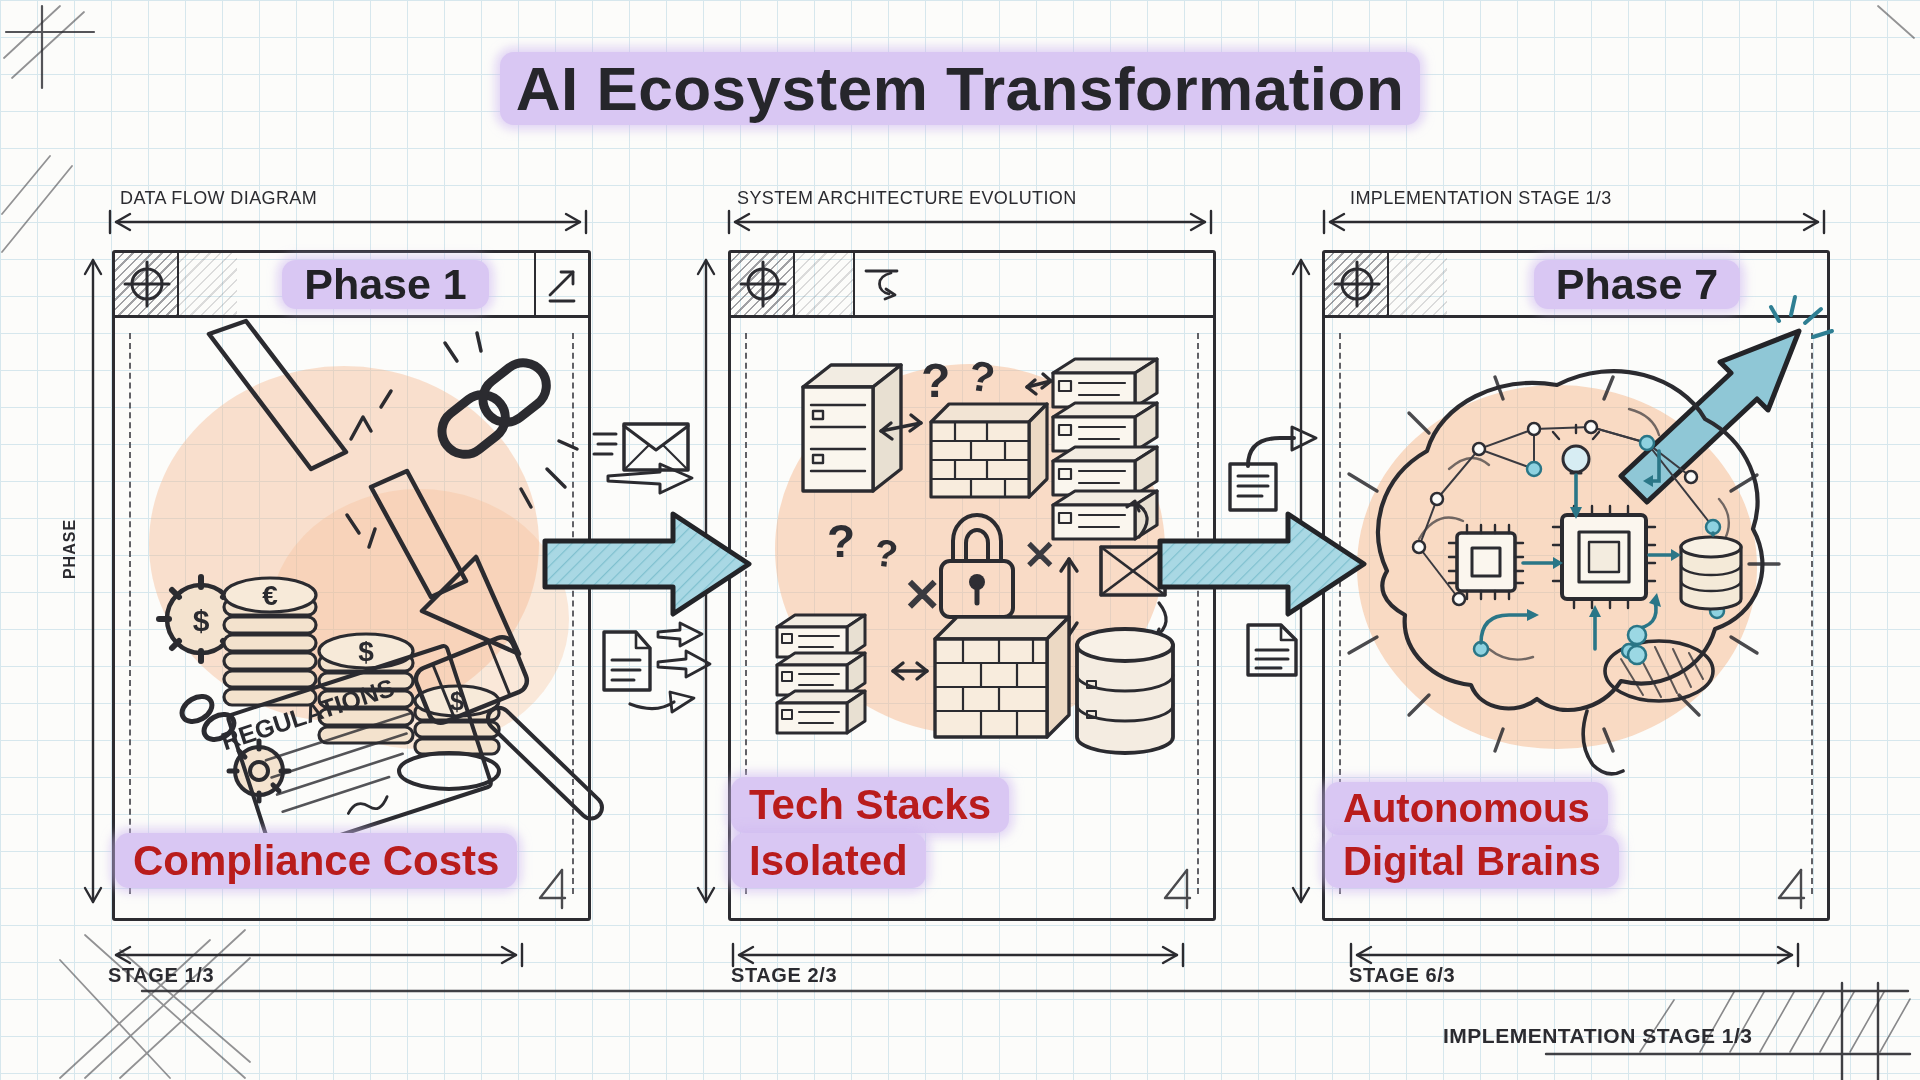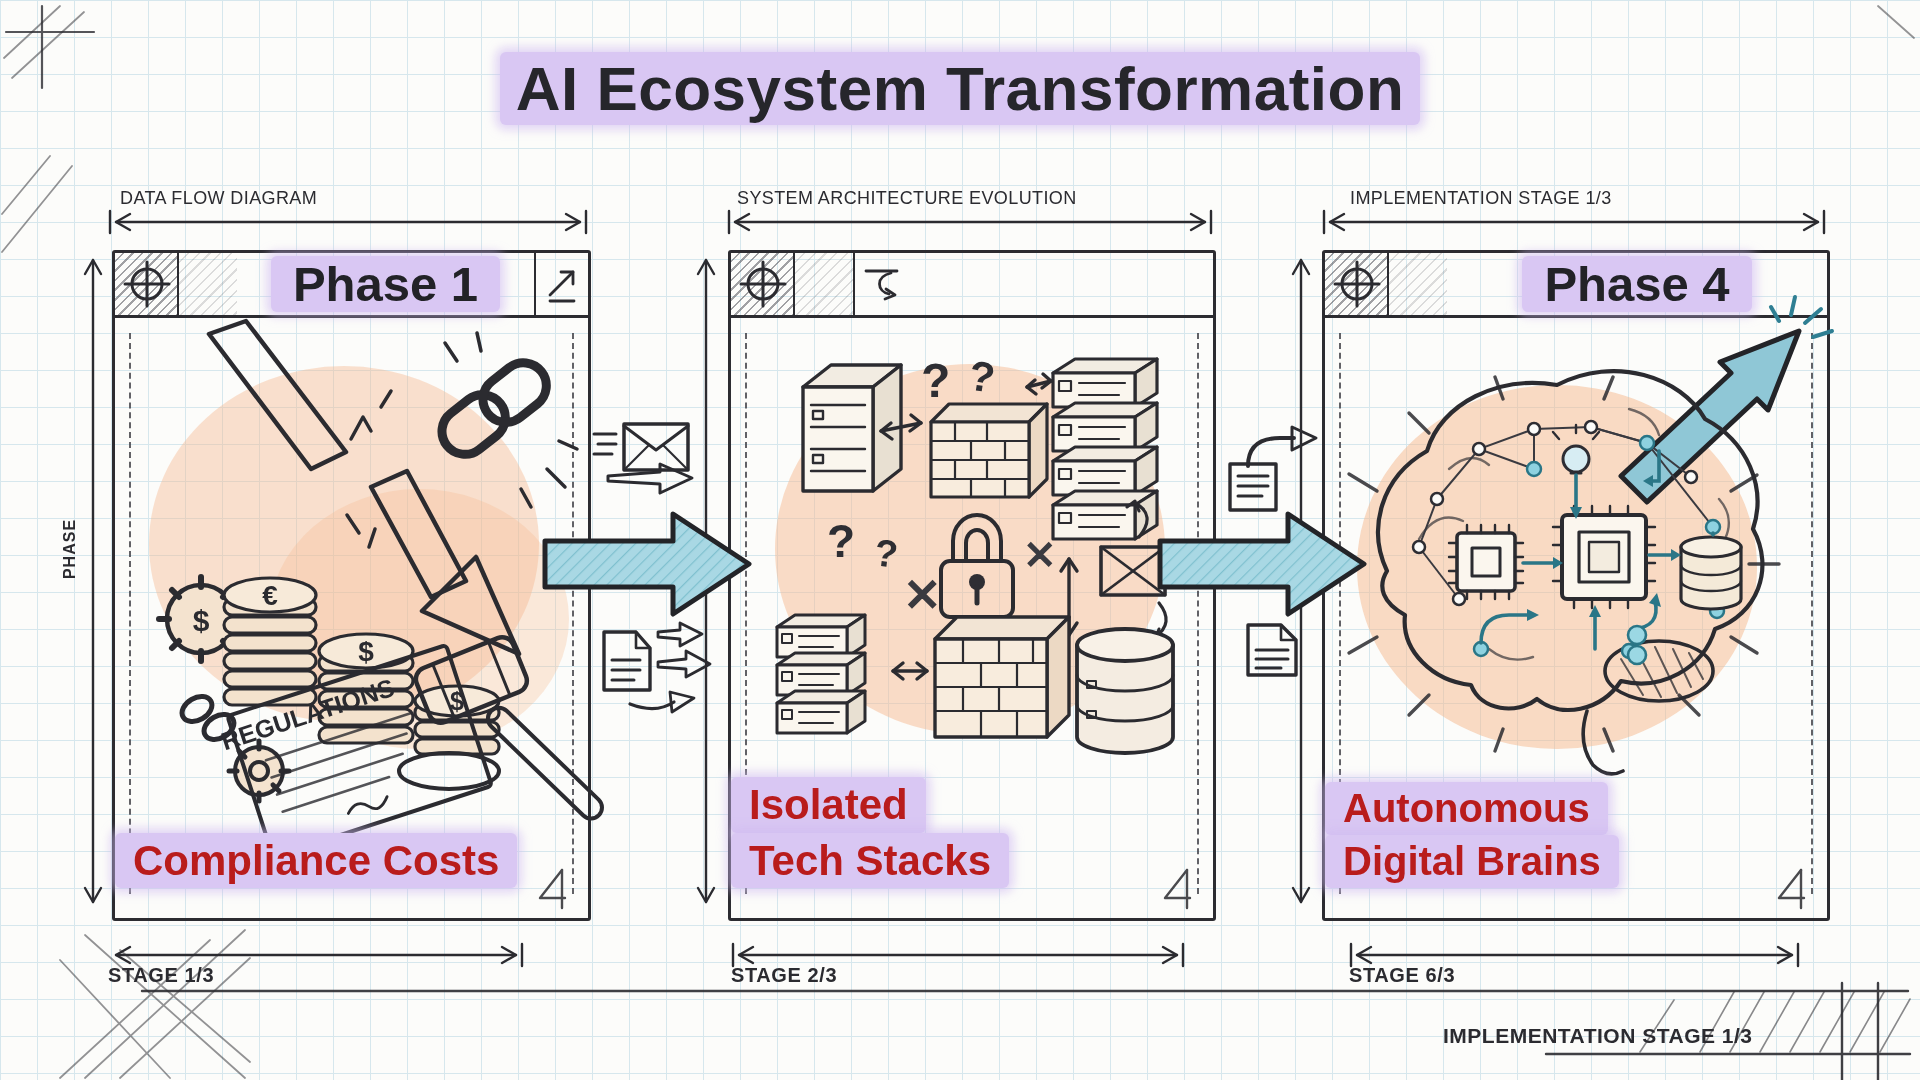--- a/index.html
+++ b/index.html
@@ -8,34 +8,34 @@
     background-color:#fcfcfa;
     background-image:
       linear-gradient(#d6e7ed 1.5px, transparent 1.5px),
       linear-gradient(90deg, #d6e7ed 1.5px, transparent 1.5px);
     background-size:37px 37px;
     font-family:"Liberation Sans",sans-serif;color:#2b2b30;
   }
   svg{overflow:visible;}
   .ink{stroke:#2b2b30;fill:none;stroke-linecap:round;stroke-linejoin:round;}
   .abs{position:absolute;}
-  .hl{background:#d9c7f3;border-radius:6px;box-shadow:0 0 10px 5px rgba(206,184,240,.55);padding:1px 16px;display:inline-block;}
+  .hl{background:#d9c7f3;border-radius:14px;box-shadow:0 0 10px 5px rgba(206,184,240,.55);padding:1px 16px;display:inline-block;}
   .title-wrap{position:absolute;top:52px;left:0;width:100%;text-align:center;z-index:5;}
   .title-wrap .hl{font-size:62px;font-weight:bold;letter-spacing:.5px;color:#26262b;}
   .top-label{position:absolute;font-size:18px;font-weight:normal;letter-spacing:.4px;white-space:nowrap;z-index:4;}
   .stage-label{position:absolute;font-size:20px;font-weight:bold;text-align:left;letter-spacing:.6px;z-index:4;}
   .footer-label{position:absolute;font-size:21px;font-weight:bold;letter-spacing:.5px;z-index:4;}
   .side-label{position:absolute;font-size:16px;font-weight:bold;letter-spacing:1px;transform:rotate(-90deg);transform-origin:center;z-index:4;}
   .panel{position:absolute;border:3.5px solid #2c2c31;border-radius:3px;z-index:3;}
   .panel-header{position:absolute;top:0;left:0;right:0;height:62px;border-bottom:3px solid #2c2c31;display:flex;align-items:stretch;}
   .hatch-cell{width:62px;border-right:2.5px solid #2c2c31;position:relative;
     background:repeating-linear-gradient(135deg, transparent 0 5px, rgba(70,70,78,.5) 5px 6.8px);}
   .light-hatch{width:58px;background:repeating-linear-gradient(135deg, transparent 0 6px, rgba(70,70,78,.18) 6px 7.6px);}
   .header-title{flex:1;display:flex;align-items:center;justify-content:center;}
-  .header-title .hl{font-size:49px;font-weight:bold;padding:0 22px;color:#222227;}
+  .header-title .hl{font-size:43px;font-weight:bold;padding:0 22px;color:#222227;}
   .icon-cell{width:52px;border-left:2.5px solid #2c2c31;display:flex;align-items:center;justify-content:center;}
   .dash-v{position:absolute;top:80px;bottom:24px;width:0;border-left:2.5px dashed #46464d;opacity:.85;}
   .caption{position:absolute;left:0;right:0;bottom:30px;text-align:left;font-weight:bold;color:#b91c1c;line-height:1.32;z-index:4;}
   .caption .hl{padding:0 18px;}
   .cap-lg{font-size:42px;}
   .cap-md{font-size:40px;}
   .crosshair{position:absolute;left:8px;top:7px;}
   .decor{position:absolute;left:0;top:0;z-index:1;pointer-events:none;}
   .gap-icon{position:absolute;z-index:4;}
   .big-arrow{position:absolute;z-index:4;}
@@ -524,22 +524,22 @@
         <path d="M342,326 v92 a48,16 0 0 0 96,0 v-92" fill="#f4ece1"></path>
         <ellipse cx="390" cy="326" rx="48" ry="16" fill="#f8f1e7"></ellipse>
         <path d="M342,356 a48,16 0 0 0 96,0" stroke-width="2.8"></path>
         <path d="M342,386 a48,16 0 0 0 96,0" stroke-width="2.8"></path>
         <rect x="352" y="362" width="9" height="7" stroke-width="2"></rect>
           <rect x="352" y="392" width="9" height="7" stroke-width="2"></rect>
       </g>
     </svg>
 
     <div class="caption">
+      <div><span class="hl cap-lg">Tech Stacks</span></div>
       <div><span class="hl cap-lg">Isolated</span></div>
-      <div><span class="hl cap-lg">Tech Stacks</span></div>
     </div>
     <svg class="corner-mark" width="34" height="44">
       <g class="ink" stroke-width="2.4">
           <path d="M28,4 L6,32 H31"></path>
           <path d="M28,4 V42"></path>
         </g>
     </svg>
   </div>
 
   <svg class="dim" style="left:729px;top:942px;" width="458" height="26">
@@ -606,21 +606,21 @@
         <svg class="crosshair" width="48" height="48">
           <g class="ink" stroke-width="3">
               <circle cx="24" cy="24" r="15"></circle>
               <line x1="24" y1="2" x2="24" y2="46"></line>
               <line x1="2" y1="24" x2="46" y2="24"></line>
             </g>
         </svg>
       </div>
       <div class="light-hatch"></div>
       <div class="header-title">
-        <span class="hl">Phase 4</span>
+        <span class="hl">Phase 7</span>
       </div>
     </div>
     <div class="dash-v" style="left:14px;"></div>
     <div class="dash-v" style="right:14px;"></div>
 
     <svg class="abs" style="left:4px;top:66px;" width="492" height="470" viewBox="0 0 492 470">
       <ellipse cx="228" cy="248" rx="200" ry="182" fill="#f5b78c" opacity="0.5"></ellipse>
 
       <g class="ink" stroke-width="3.4" opacity="0.85">
         <line x1="420" y1="245" x2="450" y2="245"></line>

